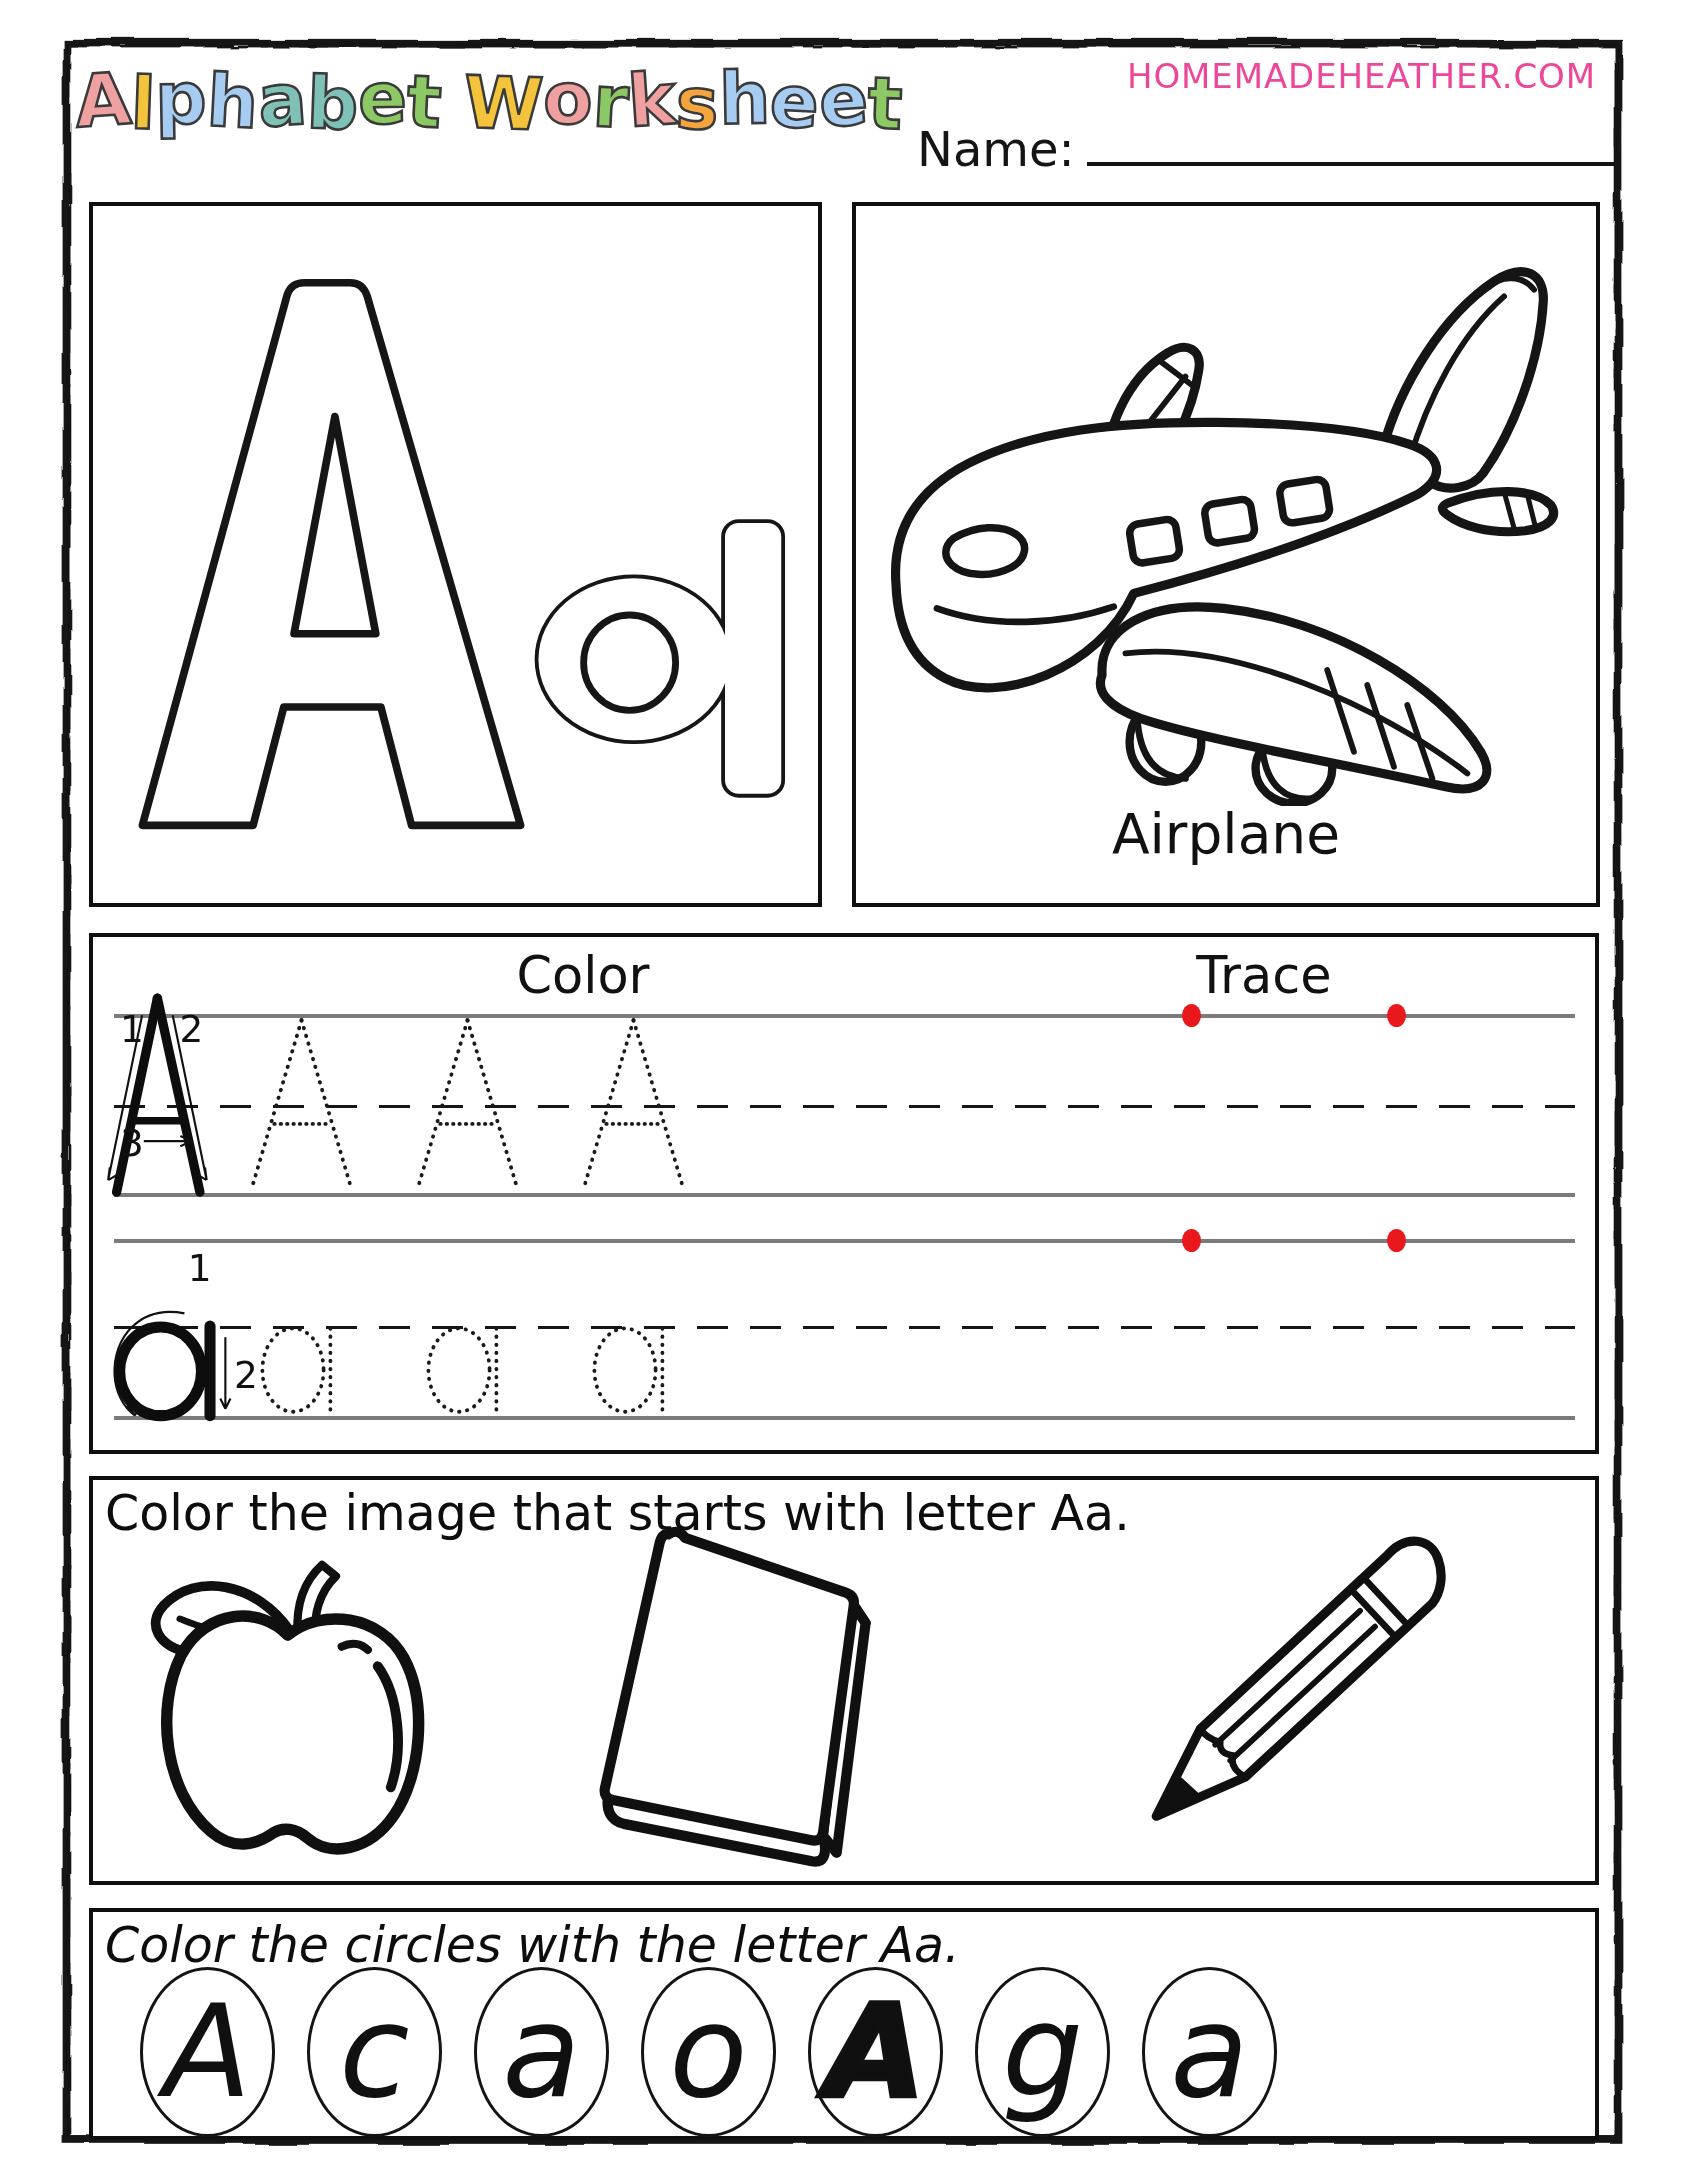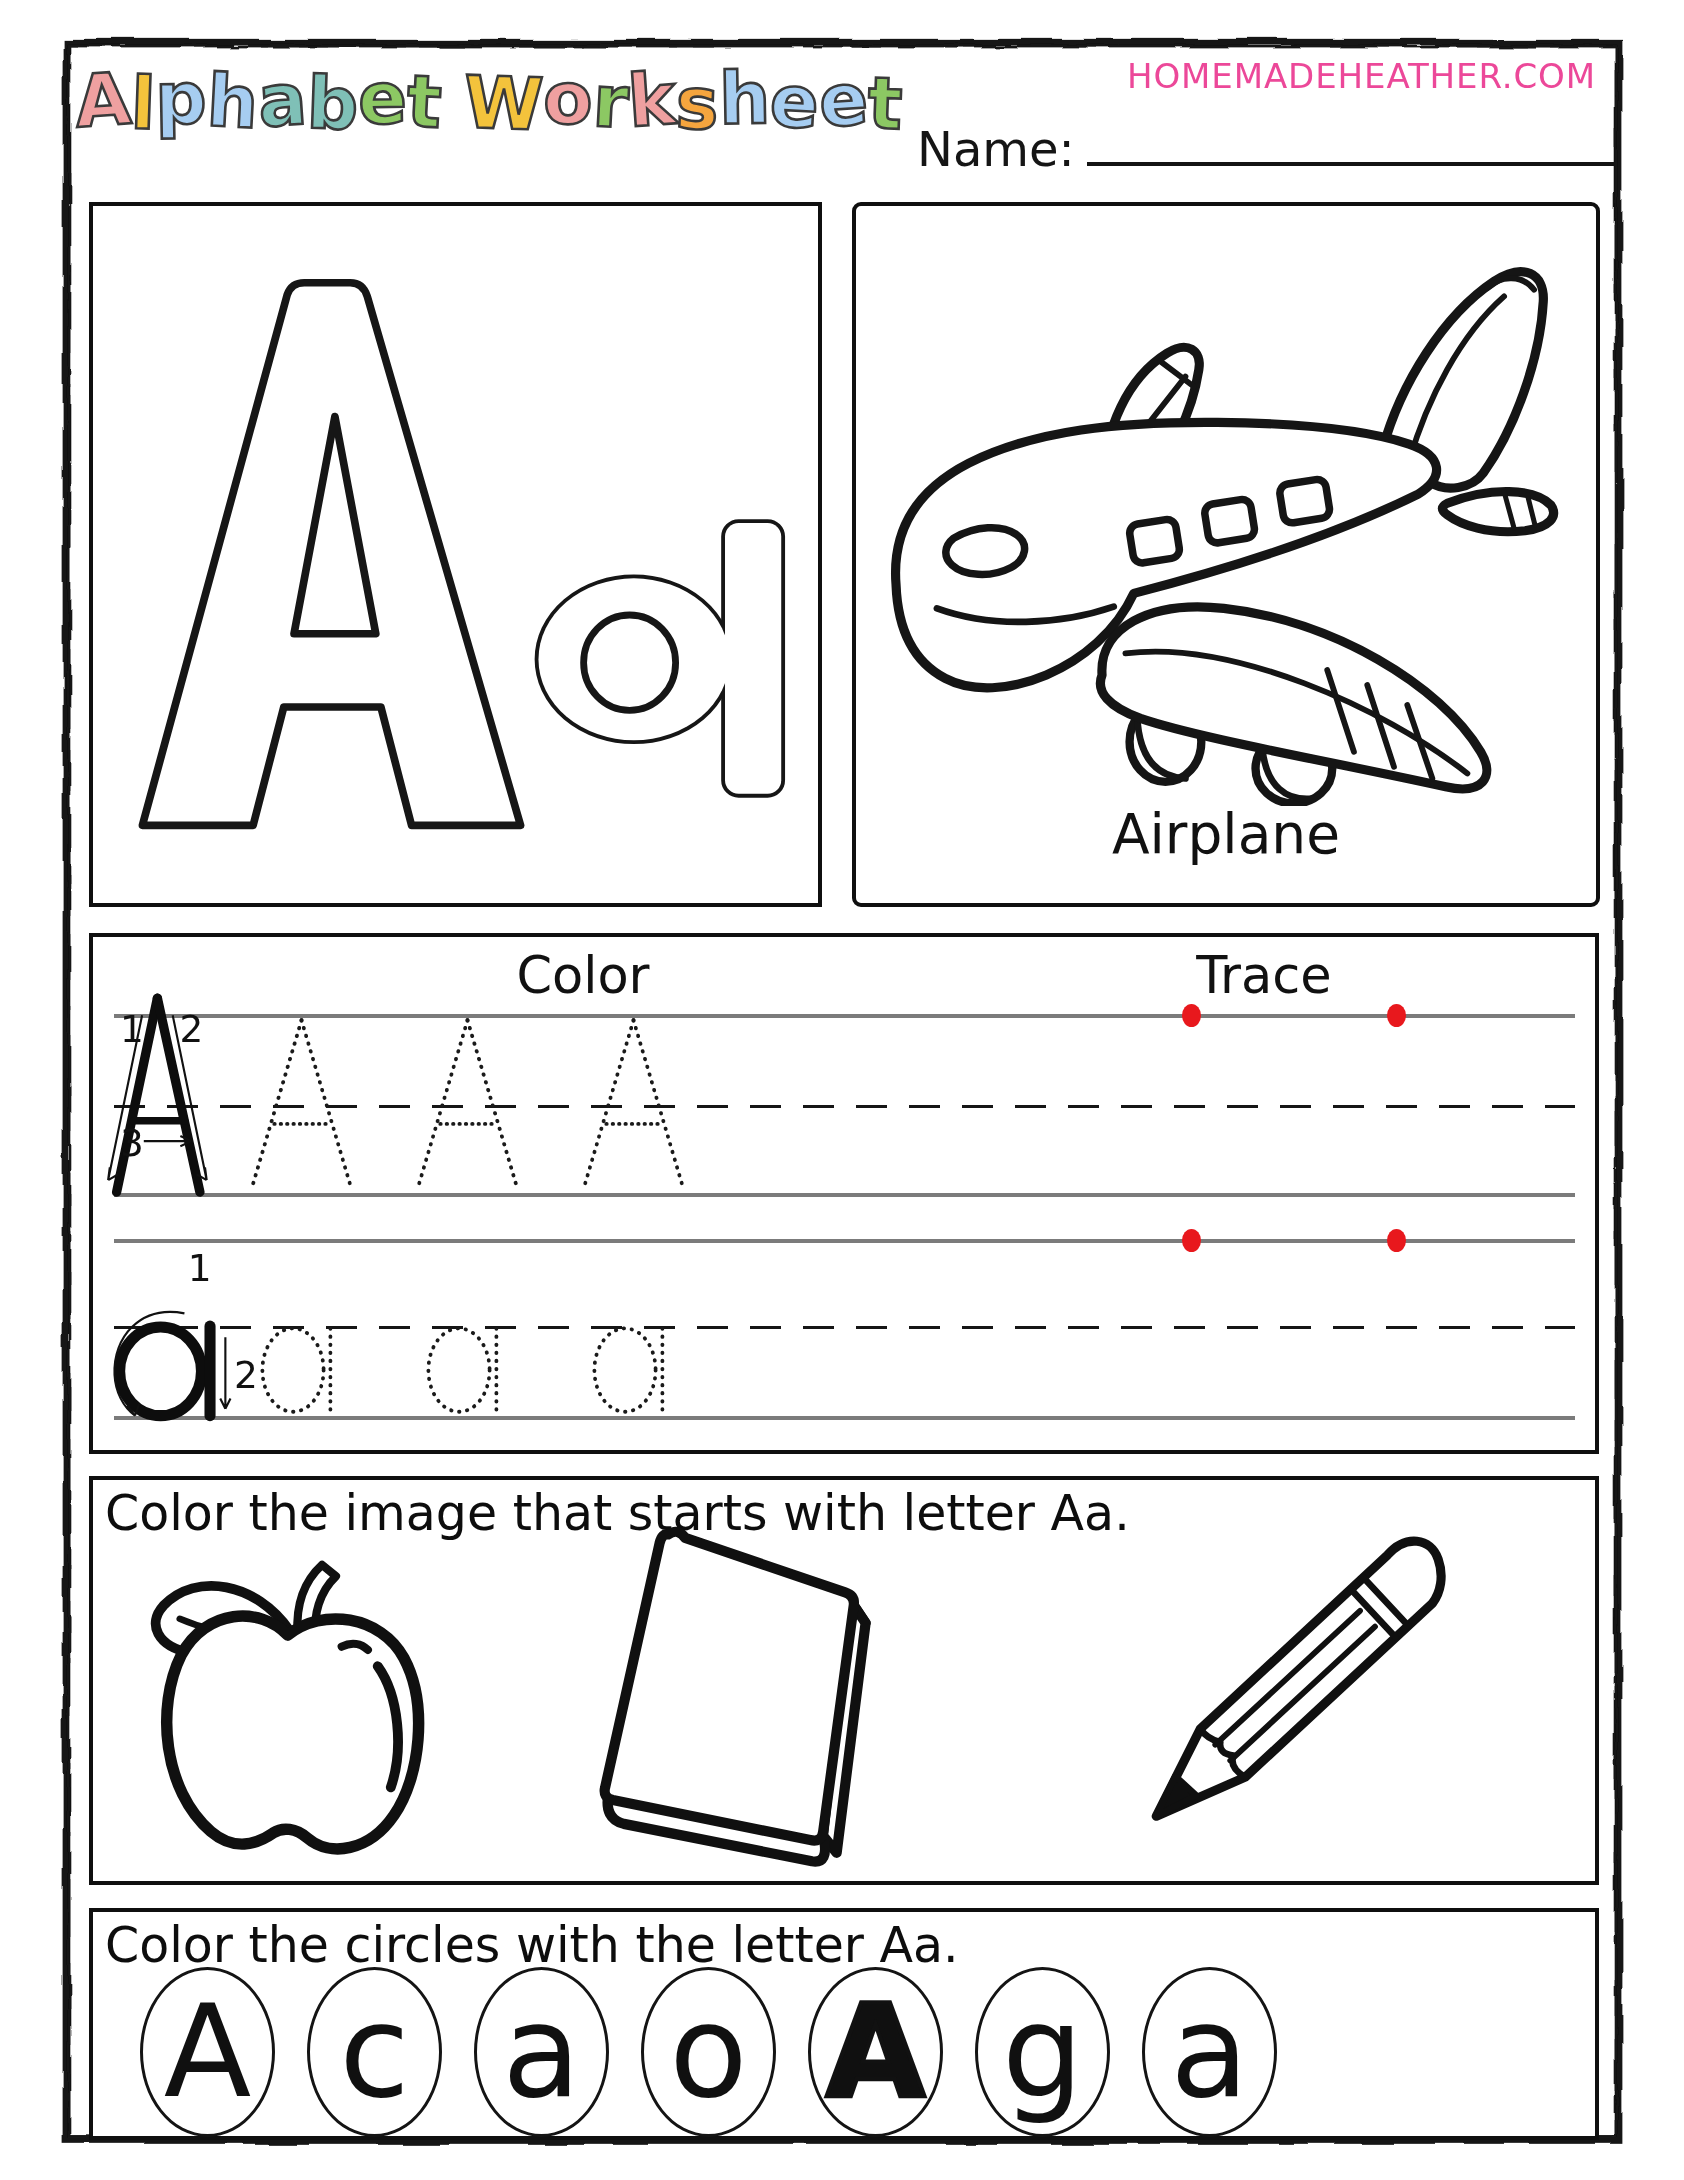--- a/index.html
+++ b/index.html
@@ -11,24 +11,24 @@
   .title{position:absolute;left:75px;top:37px;display:flex;align-items:flex-start;}
   .tl{font-weight:bold;font-size:72px;line-height:1.25;-webkit-text-stroke:2.6px #3a3a3a;display:inline-block;}
   .tl.sp{width:22px;}
   .site{position:absolute;top:56px;right:89px;font-size:34px;font-weight:normal;letter-spacing:0.9px;color:#ec4899;}
   .name-row{position:absolute;left:905px;top:109px;}
   .name-label{font-size:48px;color:#151515;margin-left:12px;}
   .name-line{display:inline-block;width:528px;height:53px;border-bottom:4.3px solid #141414;margin-left:12px;}
   
   .card{position:absolute;background:#fff;border:4.3px solid #0f0f0f;box-sizing:border-box;}
   .letter-card{left:89px;top:202px;width:733px;height:705px;}
-  .picture-card{left:852px;top:202px;width:748px;height:705px;border-radius:9px;}
+  .picture-card{left:852px;top:202px;width:748px;height:705px;}
   .practice-card{left:89px;top:933px;width:1510px;height:521px;}
   .color-image-card{left:89px;top:1476px;width:1510px;height:409px;}
-  .circles-card{left:89px;top:1908px;width:1510px;height:232px;}
+  .circles-card{left:89px;top:1908px;width:1510px;height:232px;font-style:italic;}
   .picture-label{position:absolute;left:0;right:0;top:596px;text-align:center;font-size:55px;color:#111;}
   
   .head{position:absolute;top:8.5px;font-size:51px;color:#111;transform:translateX(-50%);}
   .gline{position:absolute;left:21px;width:1461px;height:4.3px;background:#7b7b7b;}
   .dline{position:absolute;left:21px;width:1461px;height:3.4px;
          background:repeating-linear-gradient(90deg,#161616 0 31px,transparent 31px 53px);}
   .trace-row{position:absolute;display:flex;}
   .row-upper{left:149px;top:78px;gap:47px;}
   .row-lower{left:166px;top:388px;gap:81px;}
   .dot{position:absolute;width:19px;height:23px;background:#e8181d;border-radius:50%;}

